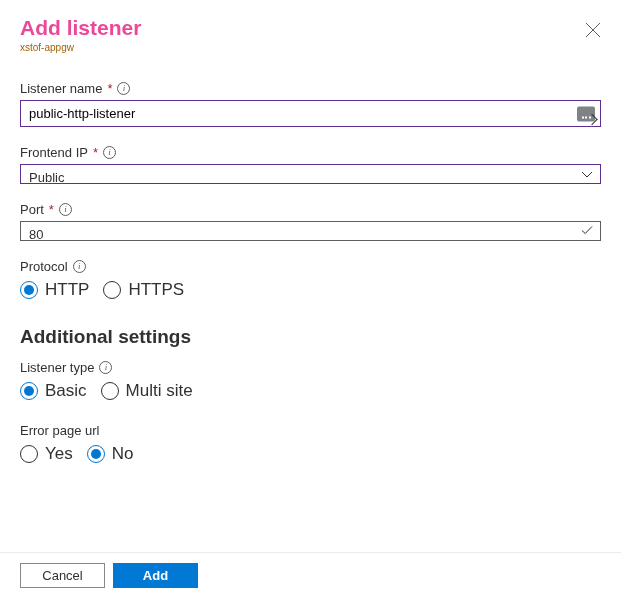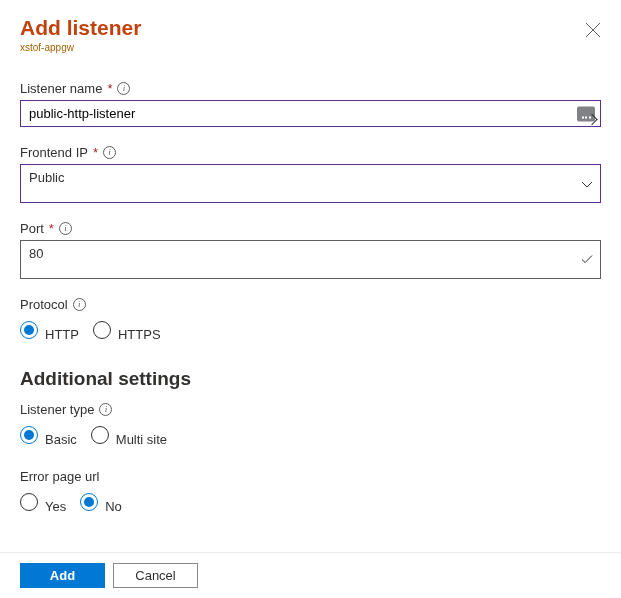--- a/index.html
+++ b/index.html
@@ -17,21 +17,21 @@
     padding: 16px 20px 0 20px;
   }
   .header {
     display: flex;
     justify-content: space-between;
     align-items: flex-start;
   }
   .title {
     font-size: 21px;
     font-weight: 600;
-    color: #c2410c;
+    color: #ec4899;
     margin: 0;
   }
   .subtitle {
     font-size: 10px;
     color: #a16207;
     margin-top: 2px;
   }
   .close-btn {
     width: 16px;
     height: 16px;
@@ -75,21 +75,21 @@
   }
   .text-input.active {
     border-color: #5c2e91;
   }
   .select-wrap {
     position: relative;
     width: 100%;
   }
   .select {
     width: 100%;
-    height: 39px;
+    height: 20px;
     border: 1px solid #605e5c;
     padding: 0 30px 0 8px;
     font-size: 13px;
     font-family: inherit;
     background: #ffffff;
     line-height: 25px;
     cursor: pointer;
     outline: none;
   }
   .select.active {
@@ -127,21 +127,21 @@
   }
   .radio-outer.checked {
     border-color: #0078d4;
   }
   .radio-inner {
     width: 10px;
     height: 10px;
     border-radius: 50%;
     background: #0078d4;
   }
-  .radio-label { font-size: 13px; color: #323130; margin-top: 9px; }
+  .radio-label { font-size: 17px; color: #323130; }
   .section-heading {
     font-size: 19px;
     font-weight: 600;
     margin-top: 26px;
     margin-bottom: 12px;
   }
   .footer {
     position: absolute;
     left: 0;
     right: 0;
@@ -330,15 +330,15 @@
             </span>
           <span class="radio-label">No</span>
         </div>
       </div>
     </div>
 
   </div>
 </div>
 
 <div class="footer">
+  <button class="btn btn-default">Cancel</button>
   <button class="btn btn-primary">Add</button>
-  <button class="btn btn-default">Cancel</button>
 </div>
 
 </body></html>

